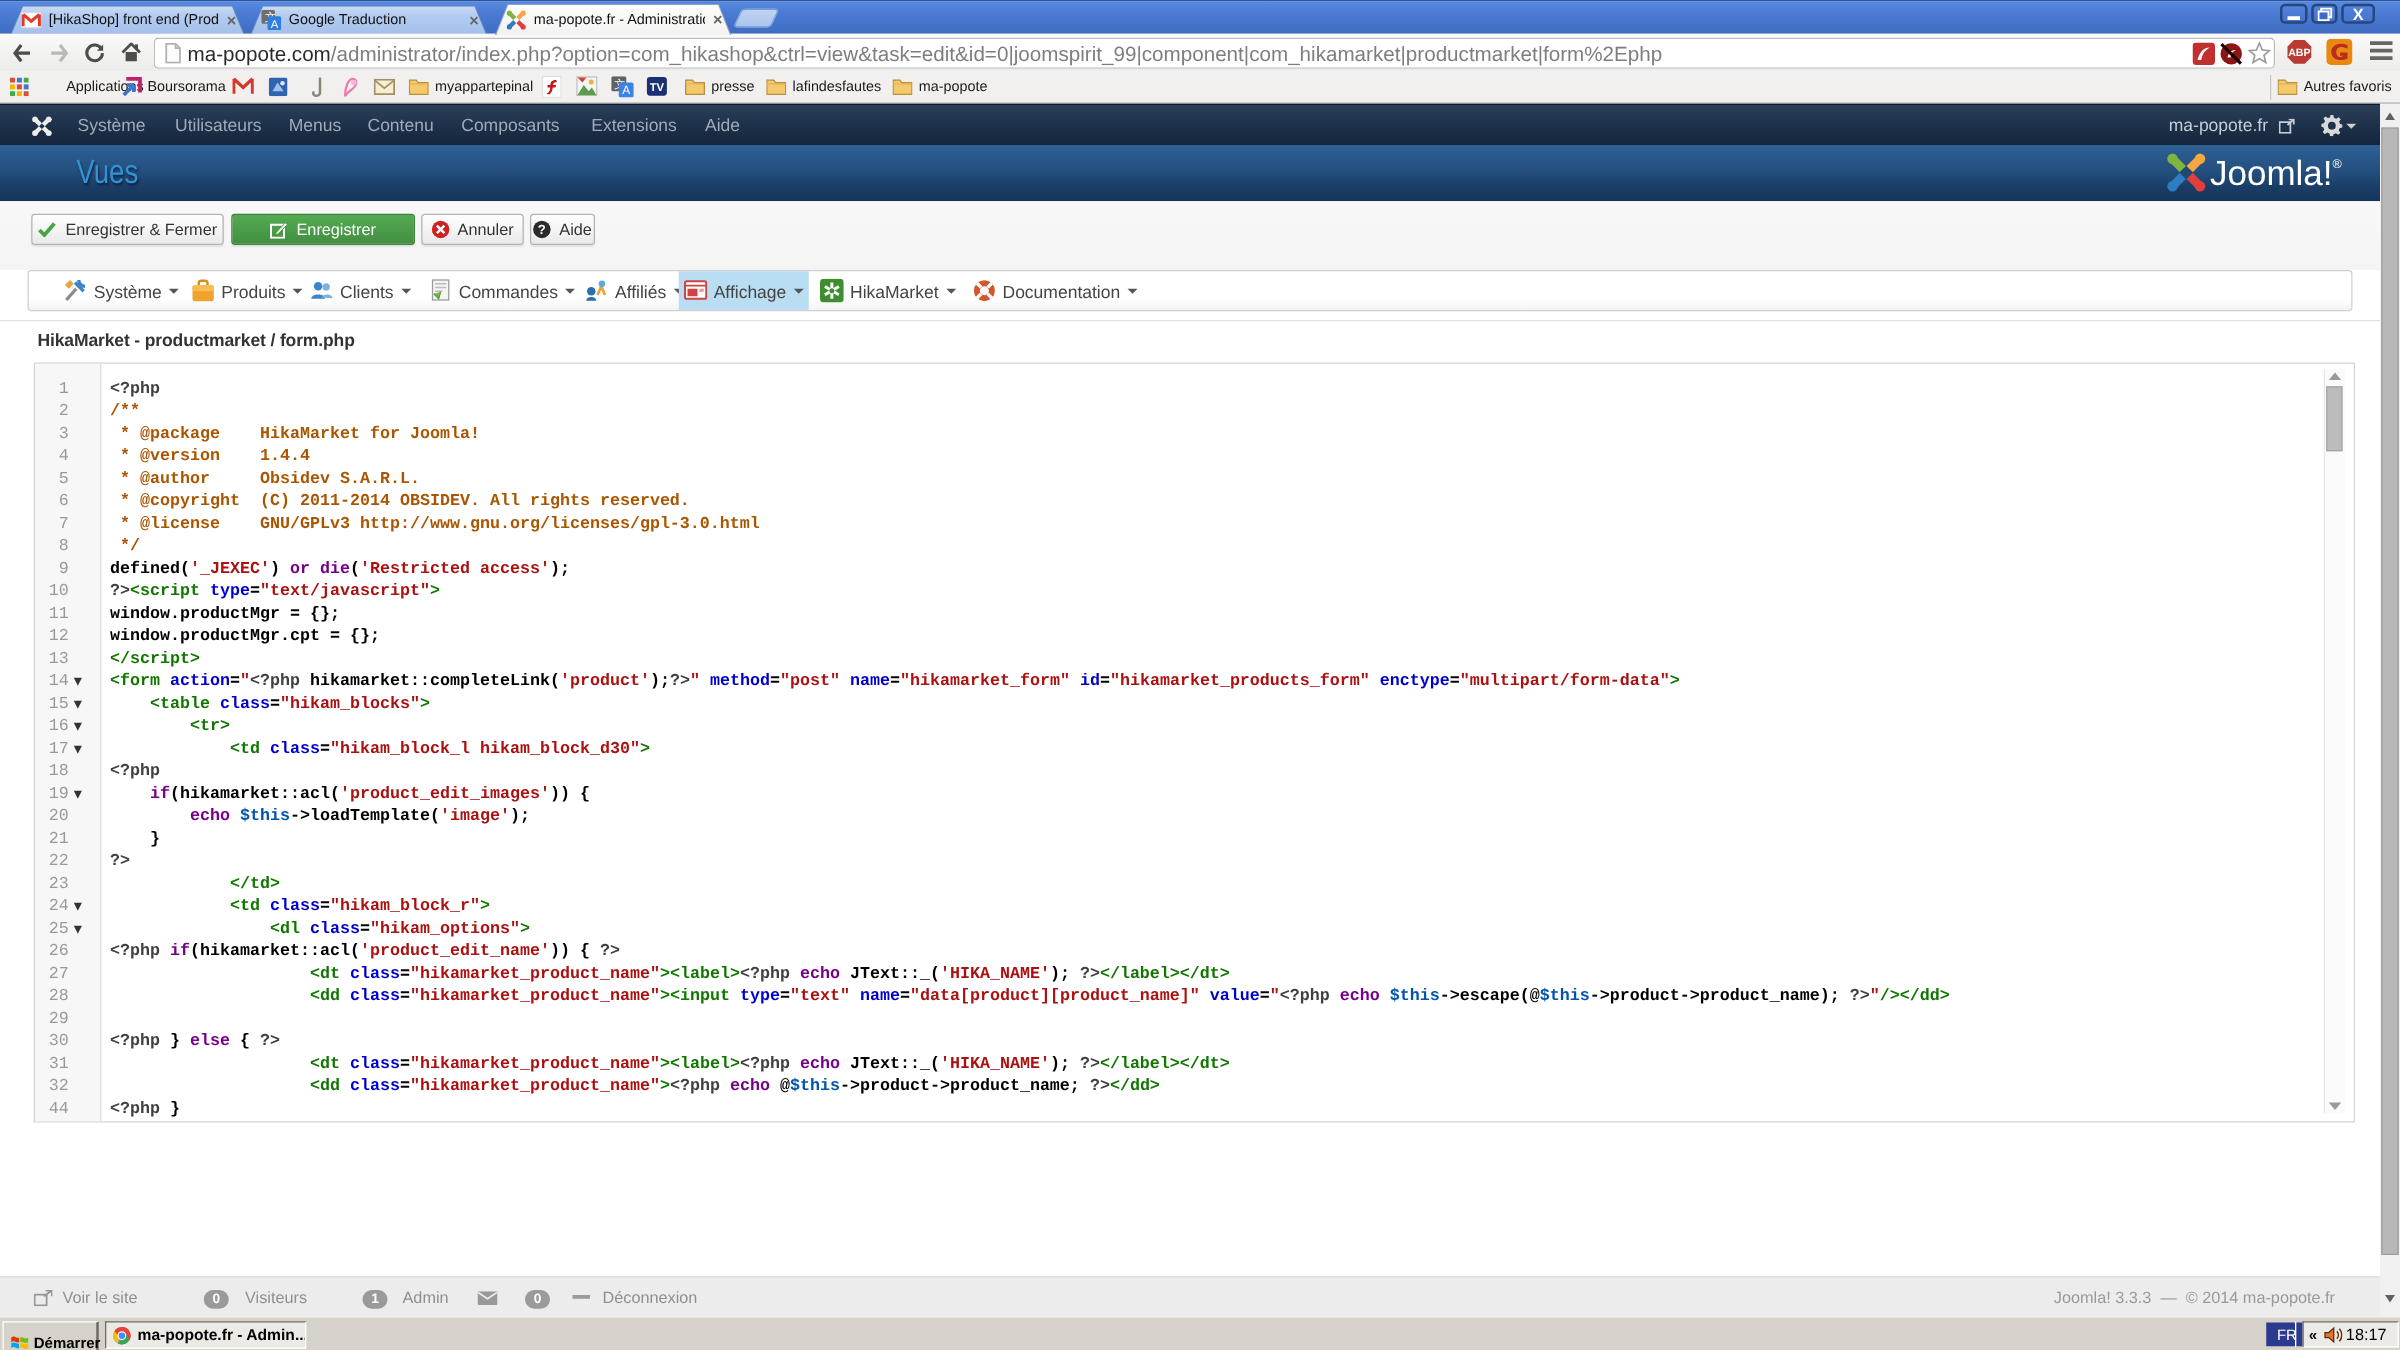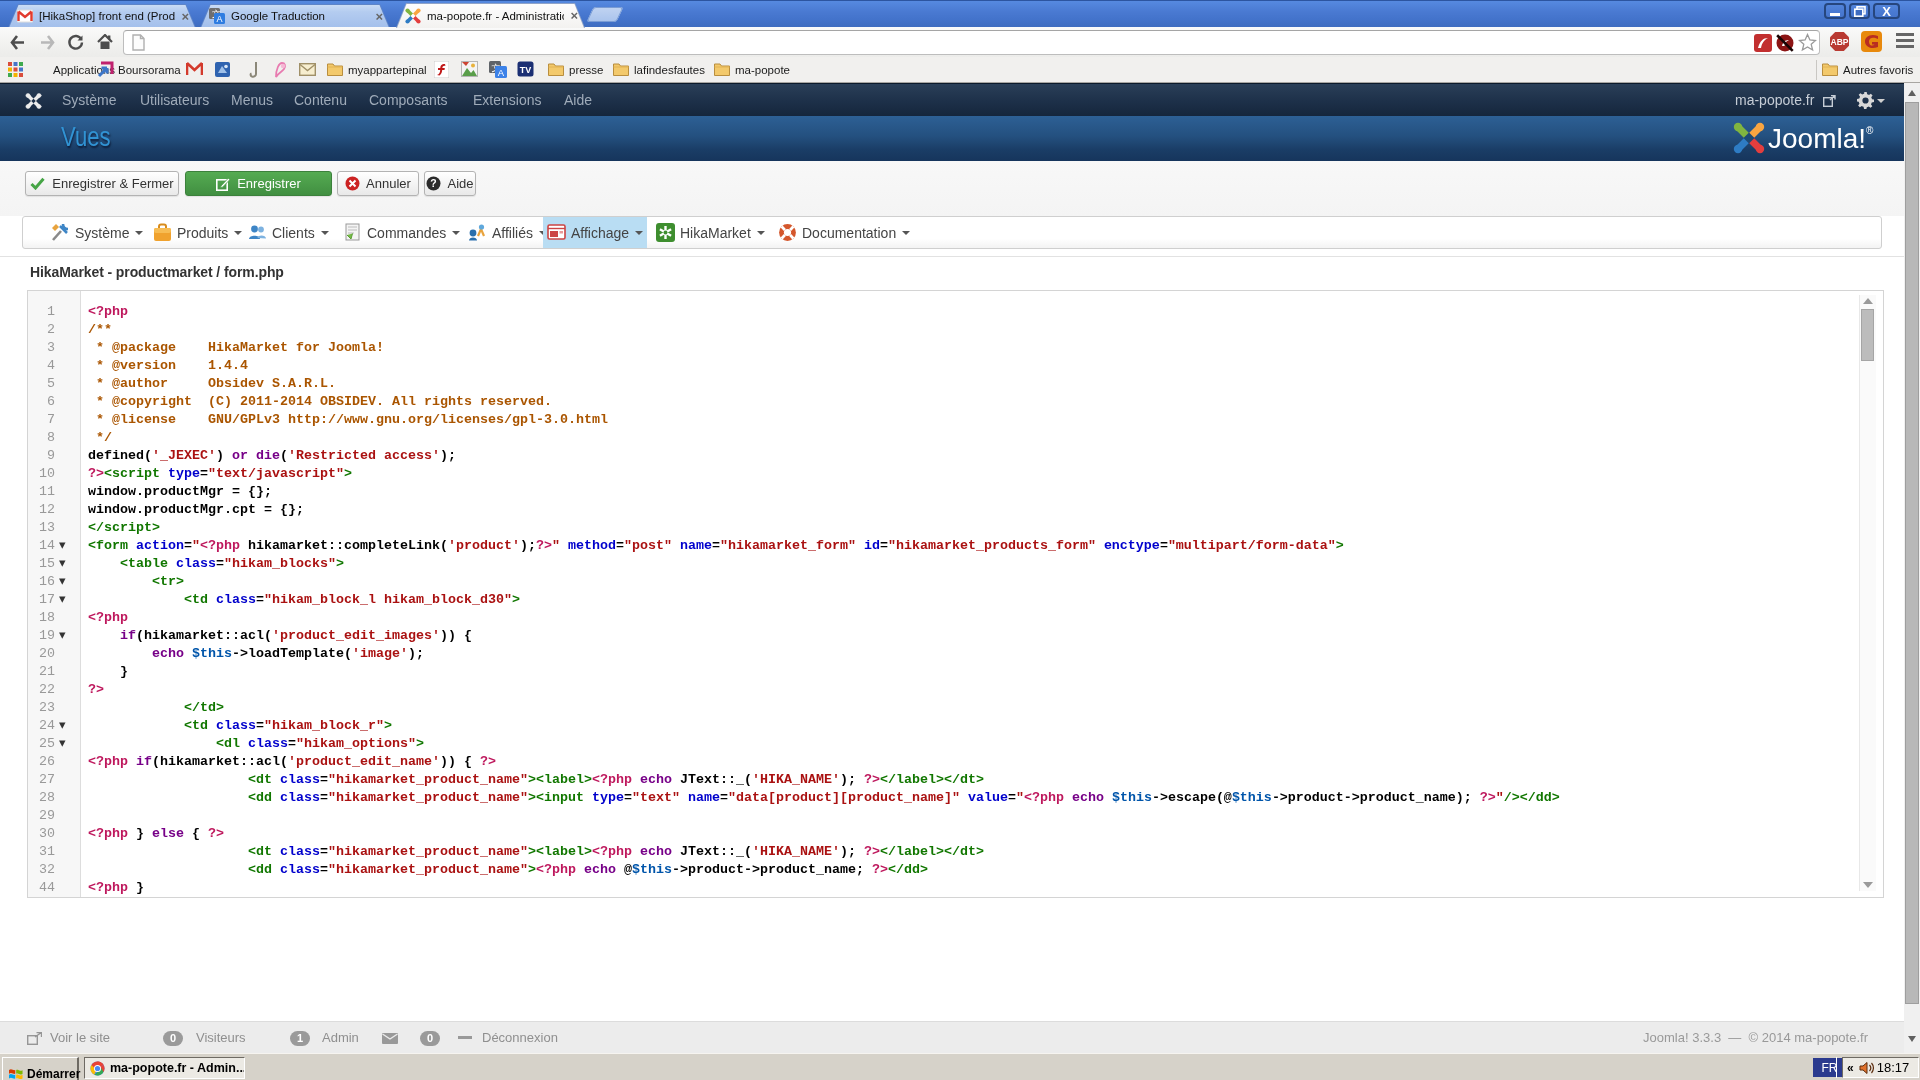--- a/index.html
+++ b/index.html
@@ -67,21 +67,21 @@
 
   
   #editor { left:27px; top:290px; width:1857px; height:608px; border:1px solid #d4d4d4; background:#fff; }
   #gutter { position:absolute; left:0; top:0; width:53px; height:606px; background:#f7f7f7; border-right:1px solid #ddd; }
   #lnums { position:absolute; left:0; top:12px; width:27px; font:13.33px/18px "Liberation Mono",monospace; color:#999; text-align:right; }
   #lnums div { height:18px; padding-right:0px; }
   #folds { position:absolute; left:31px; top:11px; width:24px; font:13px/18px "Liberation Sans"; color:#333; }
   #folds div { height:18px; }
   #code { position:absolute; left:60px; top:12px; font:bold 13.33px/18px "Liberation Mono",monospace; color:#000; white-space:pre; }
   #code div { height:18px; }
-  .m{color:#be185d} .c{color:#a50} .k{color:#708} .s{color:#a11} .t{color:#170} .a{color:#00c} .v{color:#05a}
+  .m{color:#404040} .c{color:#a50} .k{color:#708} .s{color:#a11} .t{color:#170} .a{color:#00c} .v{color:#05a}
   
   #cmsb { position:absolute; left:1831px; top:4px; width:17px; height:596px; background:#fafafa; border-left:1px solid #e8e8e8; }
 
   
   #jfooter { left:0; top:1021px; width:1904px; height:32px; background:#ececec; border-top:1px solid #dcdcdc;
     font-size:13px; color:#8f8f8f; }
   .badge { display:inline-block; background:#9a9a9a; color:#fff; font-size:11px; font-weight:bold;
     border-radius:9px; padding:1px 7px; line-height:13px; }
 
   
@@ -163,20 +163,21 @@
   <svg class="abs" style="left:97px;top:7px;" width="16" height="16" viewBox="0 0 16 16">
       <path d="M1 8 L8 1 L15 8" stroke="#4d4d4d" stroke-width="2.2" fill="none"></path>
       <path d="M3.5 7.5 V15 H12.5 V7.5" fill="#4d4d4d"></path>
       <rect x="11" y="1.5" width="2.4" height="4" fill="#4d4d4d"></rect>
     </svg>
   <div id="urlbox">
     <svg class="abs" style="left:8px;top:3px;" width="13" height="17" viewBox="0 0 13 17">
         <path d="M1 1 H8.5 L12 4.5 V16 H1 Z" fill="#fcfcfc" stroke="#b0b0b0" stroke-width="1.4"></path>
         <path d="M8.5 1 V4.5 H12" fill="none" stroke="#b0b0b0" stroke-width="1.4"></path>
       </svg>
+    <div id="urltext"><b>ma-popote.com</b>/administrator/index.php?option=com_hikashop&amp;ctrl=view&amp;task=edit&amp;id=0|joomspirit_99|component|com_hikamarket|productmarket|form%2Ephp</div>
 
     <svg class="abs" style="left:1630px;top:3px" width="18" height="18" viewBox="0 0 18 18">
         <rect width="18" height="18" rx="3" fill="#c22f2f"></rect>
         <path d="M4 14 C6 7 9 4 14 4 C10 6 8 9 7 14 Z" fill="#fff"></path>
       </svg>
     <svg class="abs" style="left:1652px;top:3px" width="18" height="18" viewBox="0 0 18 18">
         <circle cx="9" cy="9" r="8.5" fill="#8c1515"></circle>
         <path d="M6 12 C7 8 9 6 13 6 C10 7 9 9 8.5 12 Z" fill="#fff"></path>
         <rect x="-2" y="7.8" width="22" height="2.6" fill="#1a0505" transform="rotate(45 9 9)"></rect>
       </svg>

